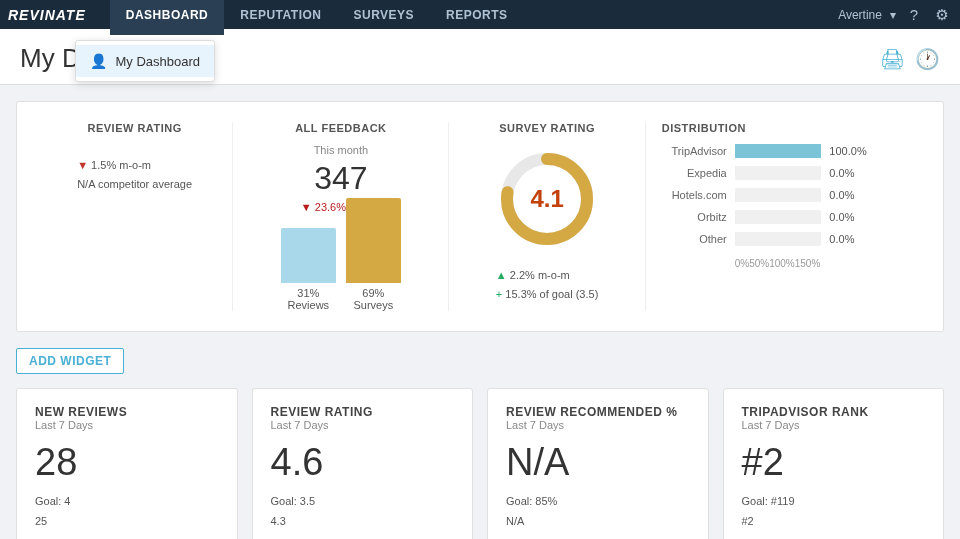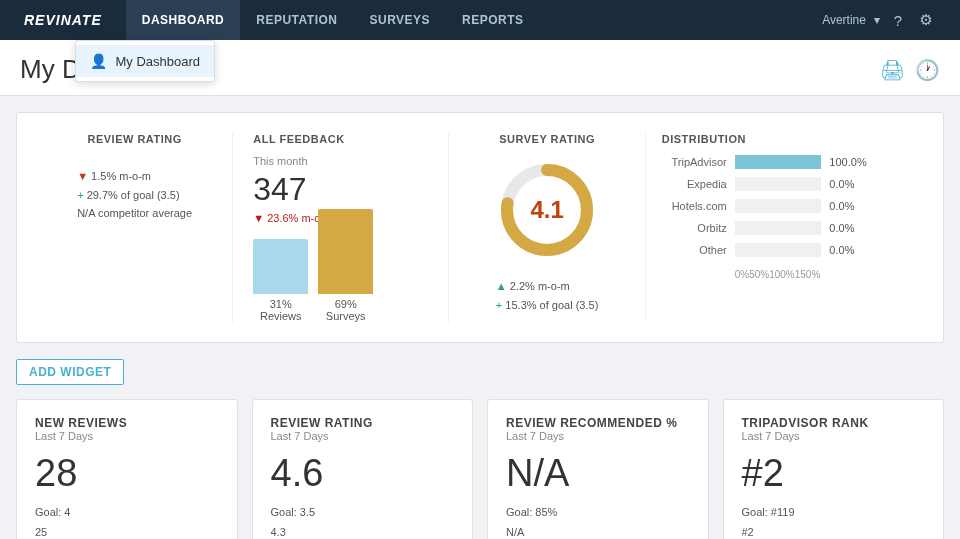--- a/index.html
+++ b/index.html
@@ -1,24 +1,24 @@
 <!DOCTYPE html>
 <html><head>
   <meta charset="utf-8">
   <style>
     * { box-sizing: border-box; margin: 0; padding: 0; }
     body { font-family: 'Segoe UI', Arial, sans-serif; background: #f0f2f5; font-size: 13px; color: #333; }
 
     
     .navbar {
       background: #1a2b3c;
-      height: 40px;
-      display: flex;
-      align-items: center;
-      padding: 0 24px;
+      height: 29px;
+      display: flex;
+      align-items: center;
+      padding: 0 8px;
       position: relative;
       z-index: 10;
     }
     .nav-logo {
       color: #fff;
       font-weight: 900;
       font-size: 14px;
       letter-spacing: 1px;
       margin-right: 24px;
       font-style: italic;
@@ -355,26 +355,25 @@
 
 <div class="main-content">
 
   
   <div class="top-card">
 
     <div class="top-section" style="align-items:center; min-width:180px;">
       <div class="section-title">REVIEW RATING</div>
       <div class="section-stats">
         <div><span class="stat-down">▼ </span><span>1.5% m-o-m</span></div>
-        <div><span class="stat-up">+ </span><span>29.7% of goal (3.5)</span></div>
         <div>N/A competitor average</div>
       </div>
     </div>
 
-    <div class="top-section feedback-section" style="align-items:flex-start; min-width:200px;">
+    <div class="top-section feedback-section" style="align-items:center; min-width:200px;">
       <div class="section-title">ALL FEEDBACK</div>
       <div style="font-size:11px; color:#888; margin-bottom:4px;">This month</div>
       <div class="feedback-number">347</div>
       <div class="feedback-change">
         <span>▼ </span><span>23.6% m-o-m</span>
       </div>
       <div class="bar-chart-wrap">
         <div class="bar">
           <div class="bar-fill" style="height:55px; background:#a8d8ea;"></div>
           <div class="bar-label">31% Reviews</div>

